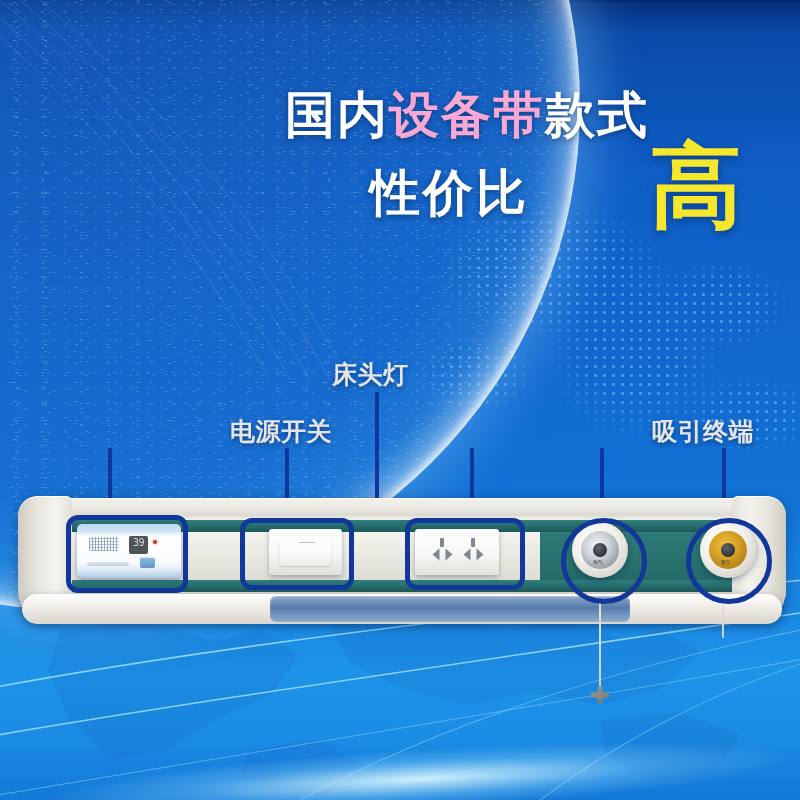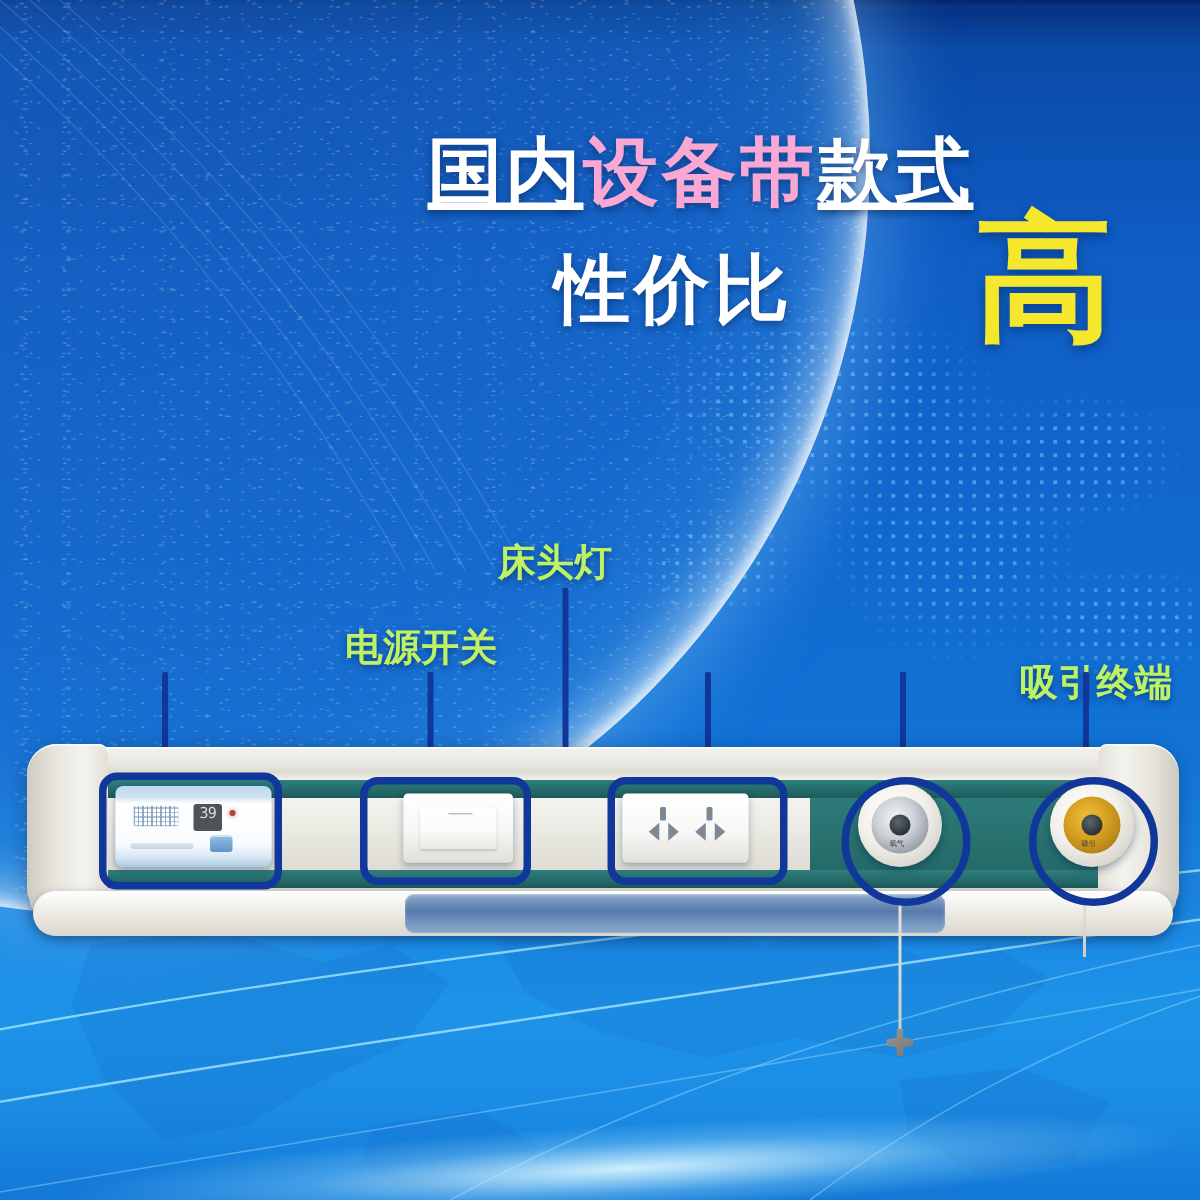--- a/index.html
+++ b/index.html
@@ -113,38 +113,38 @@
     transform:rotate(-3.2deg);
   }
 
   
   .headline{
     position:absolute;left:285px;top:90px;
     font-size:50px;font-weight:700;letter-spacing:2px;
     white-space:nowrap;line-height:1;
     text-shadow:0 2px 6px rgba(2,30,80,.55);
   }
-  .headline .w{color:#ffffff;text-decoration:underline;}
+  .headline .w{color:#ffffff;}
   .headline .y{color:#f9a8d4;}
   .subline{
     position:absolute;left:370px;top:168px;
     font-size:50px;font-weight:700;color:#ffffff;letter-spacing:3px;
     white-space:nowrap;line-height:1;
     text-shadow:0 2px 6px rgba(2,30,80,.55);
   }
   .bigchar{
     position:absolute;left:650px;top:140px;
     font-size:92px;font-weight:700;color:#f5e72b;line-height:1;
     text-shadow:0 3px 8px rgba(2,30,80,.5);
   }
 
   
   .label{
     position:absolute;white-space:nowrap;
-    font-size:25px;font-weight:700;color:#bef264;letter-spacing:.5px;
+    font-size:25px;font-weight:700;color:#e5e5e5;letter-spacing:.5px;
     text-shadow:0 2px 5px rgba(3,35,95,.6);
   }
   .leader{
     position:absolute;background:#12379a;width:4px;border-radius:1px;
   }
 
   
   .panel{
     position:absolute;left:20px;top:498px;width:764px;height:128px;
   }
@@ -350,21 +350,21 @@
   <div class="bottom-glow"></div>
 
   <div class="headline">
     <span class="w">国内</span><span class="y">设备带</span><span class="w">款式</span>
   </div>
   <div class="subline">性价比</div>
   <div class="bigchar">高</div>
 
   <div class="label" style="left:230px;top:415px;">电源开关</div>
   <div class="label" style="left:332px;top:358px;">床头灯</div>
-  <div class="label" style="left:680px;top:415px;margin-top:23px;">吸引终端</div>
+  <div class="label" style="left:652px;top:415px;">吸引终端</div>
 
   <div class="leader" style="left:108px;top:448px;height:76px;"></div>
   <div class="leader" style="left:285px;top:448px;height:76px;"></div>
   <div class="leader" style="left:375px;top:392px;height:222px;"></div>
   <div class="leader" style="left:470px;top:448px;height:76px;"></div>
   <div class="leader" style="left:600px;top:448px;height:74px;"></div>
   <div class="leader" style="left:722px;top:448px;height:74px;"></div>
 
   <div class="panel">
     <div class="panel-body"></div>

